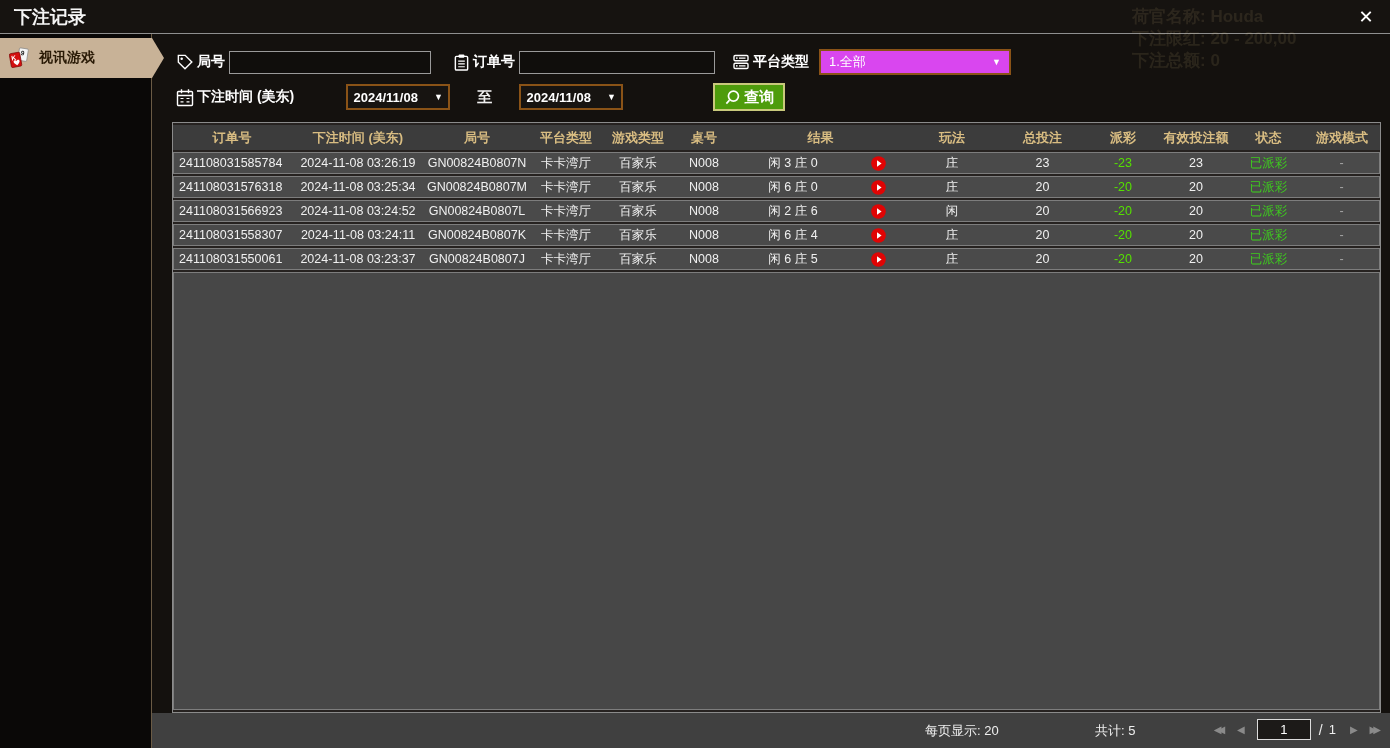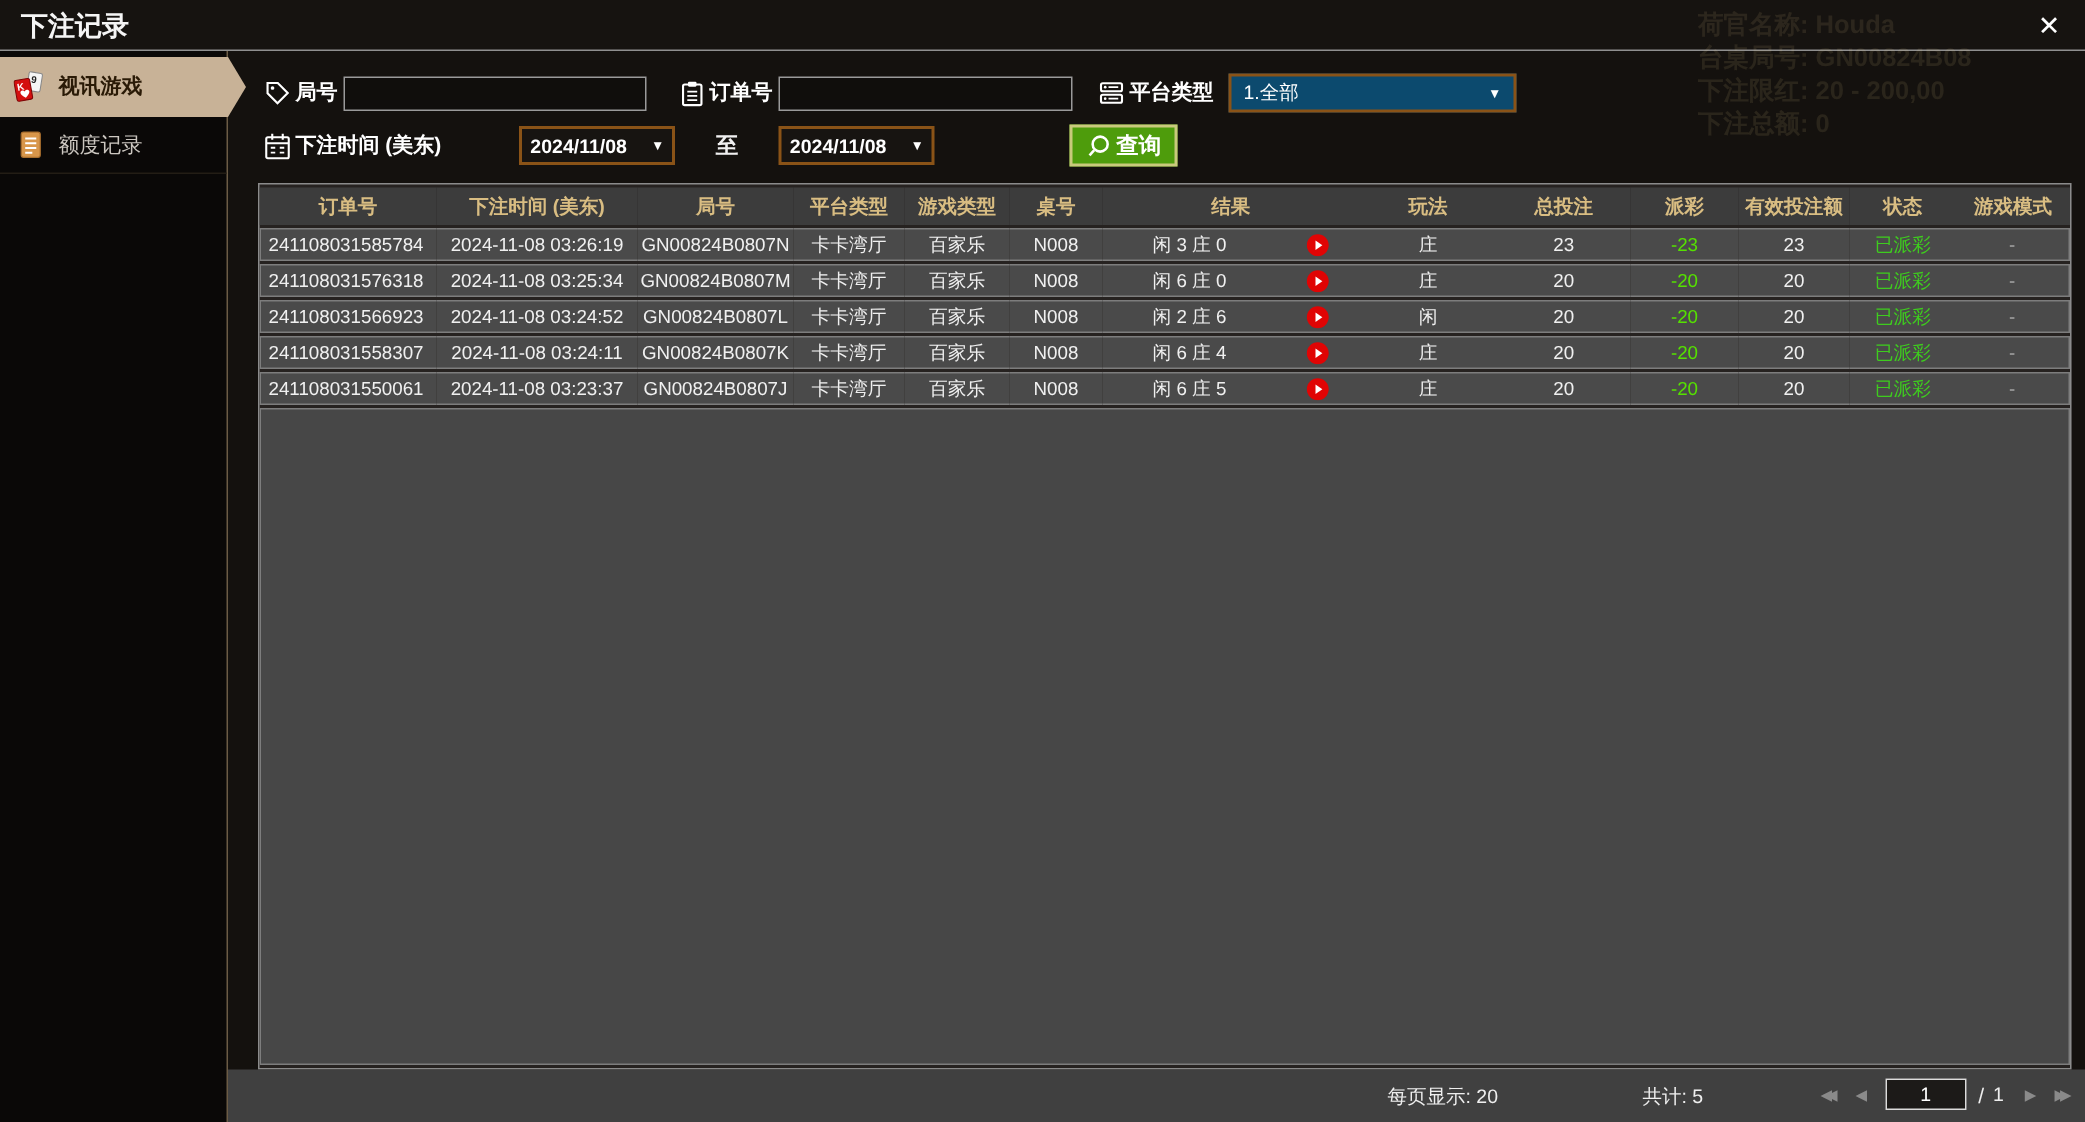--- a/index.html
+++ b/index.html
@@ -36,21 +36,21 @@
   
   .content{ flex:1; display:flex; flex-direction:column; position:relative; }
   .filter-row{ display:flex; align-items:center; padding-left:24px; }
   .filter-row.r1{ margin-top:15px; height:26px; margin-bottom:8px; }
   .filter-row.r2{ height:28px; margin-bottom:11px; }
   .f-label{ font-size:14px; font-weight:bold; color:#fff; margin:0 4px 0 3px; white-space:nowrap; }
   .f-icon{ flex:0 0 auto; display:flex; align-items:center; }
   .txt-input{ width:202px; height:23px; background:#100e0c; border:1px solid #9a9a9a;
     color:#eee; font-size:13px; padding:0 5px; outline:none; font-family:inherit; }
   .txt-input.order{ width:196px; }
-  .sel-box{ width:192px; height:26px; border:2px solid #8a5317; background:#0c4a6e;
+  .sel-box{ width:192px; height:26px; border:2px solid #8a5317; background:#d946ef;
     display:flex; align-items:center; padding:0 8px; font-size:13px; color:#fff;
     cursor:pointer; }
   .sel-box .caret{ margin-left:auto; font-size:9px; color:#fff; }
   .date-box{ width:104px; height:26px; border:2px solid #8a5317; background:#171411;
     display:flex; align-items:center; justify-content:center; gap:16px; font-size:13px;
     font-weight:bold; color:#fff; cursor:pointer; }
   .date-box .caret{ font-size:9px; }
   .to-label{ font-size:15px; font-weight:bold; margin:0 27px; }
   .search-btn{ margin-left:90px; height:28px; padding:0 9px; background:#4e9c0c;
     border:2px solid #c9c97c; color:#fff; font-size:15px; font-weight:bold;
@@ -86,21 +86,20 @@
   .page-box{ width:54px; height:21px; border:1px solid #dcdcdc; background:#1c1a18;
     color:#fff; text-align:center; line-height:19px; font-size:13px; margin:0 6px; }
   .pg-sep{ margin:0 6px 0 2px; font-size:14px; }
   .pg-total{ margin-right:8px; }
 </style>
 </head>
 <body>
 
 <div class="bleed">
   <div>荷官名称: Houda</div>
-  <div>台桌局号: GN00824B08</div>
   <div>下注限红: 20 - 200,00</div>
   <div>下注总额: 0</div>
 </div>
 <div class="bleed-circles">
   <i></i>
     <i></i>
     <i></i>
     <i></i>
     <i></i>
     <i></i>
@@ -136,29 +135,20 @@
             <text x="11.5" y="8.5" font-size="6.5" font-weight="bold" fill="#222" font-family="Liberation Sans, sans-serif">9</text>
           </g>
           <g transform="rotate(-10 6 14)">
             <rect x="1.5" y="6" width="10.5" height="14" rx="1.3" fill="#d40f0f" stroke="#7e0606" stroke-width="0.7"></rect>
             <text x="3" y="13" font-size="6.5" font-weight="bold" fill="#fff" font-family="Liberation Sans, sans-serif">K</text>
             <path d="M7.5 18.5 c-2-1.6-3-2.7-3-3.8 0-0.9 0.7-1.4 1.5-1.4 0.7 0 1.2 0.4 1.5 0.9 0.3-0.5 0.8-0.9 1.5-0.9 0.8 0 1.5 0.5 1.5 1.4 0 1.1-1 2.2-3 3.8z" fill="#fff"></path>
           </g>
         </svg>
       </span>
       <span>视讯游戏</span>
-    </div>
-    <div class="side-item">
-      <span class="side-icon">
-        <svg width="17" height="19" viewBox="0 0 16 18">
-          <rect x="2" y="1" width="12" height="16" rx="1.5" fill="#d8964a" stroke="#a96f2e" stroke-width="0.8"></rect>
-          <path d="M4.5 5 h7 M4.5 8 h7 M4.5 11 h7 M4.5 14 h4.5" stroke="#fff" stroke-width="1.3"></path>
-        </svg>
-      </span>
-      <span>额度记录</span>
     </div>
   </div>
 
   <div class="content">
 
     <div class="filter-row r1">
       <span class="f-icon">
         <svg width="18" height="18" viewBox="0 0 19 19">
           <path d="M2.5 2.5 h7.2 l7 7 -7.2 7.2 -7-7 z" fill="none" stroke="#fff" stroke-width="1.5"></path>
           <circle cx="6" cy="6" r="1.3" fill="#fff"></circle>

